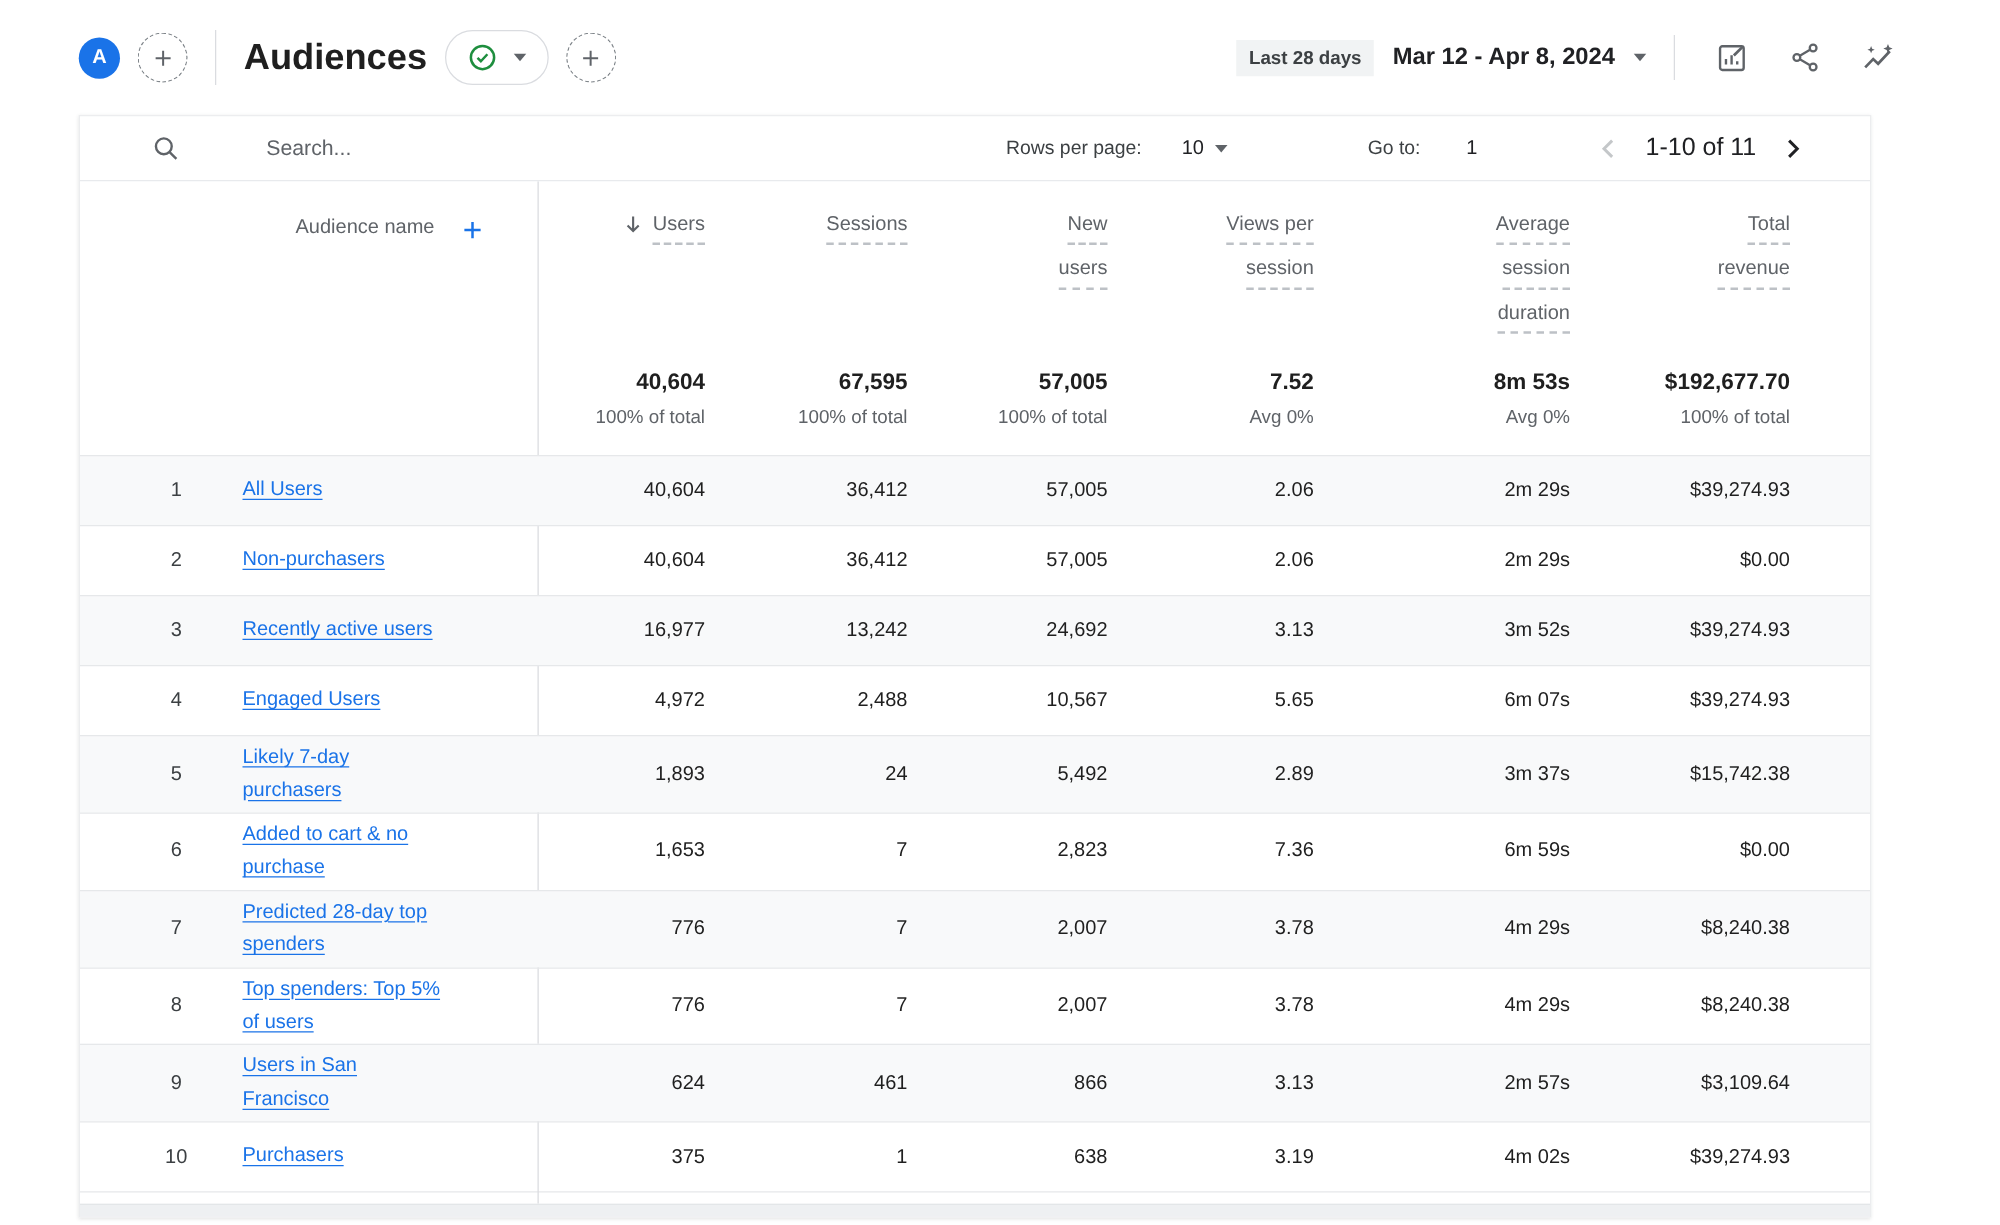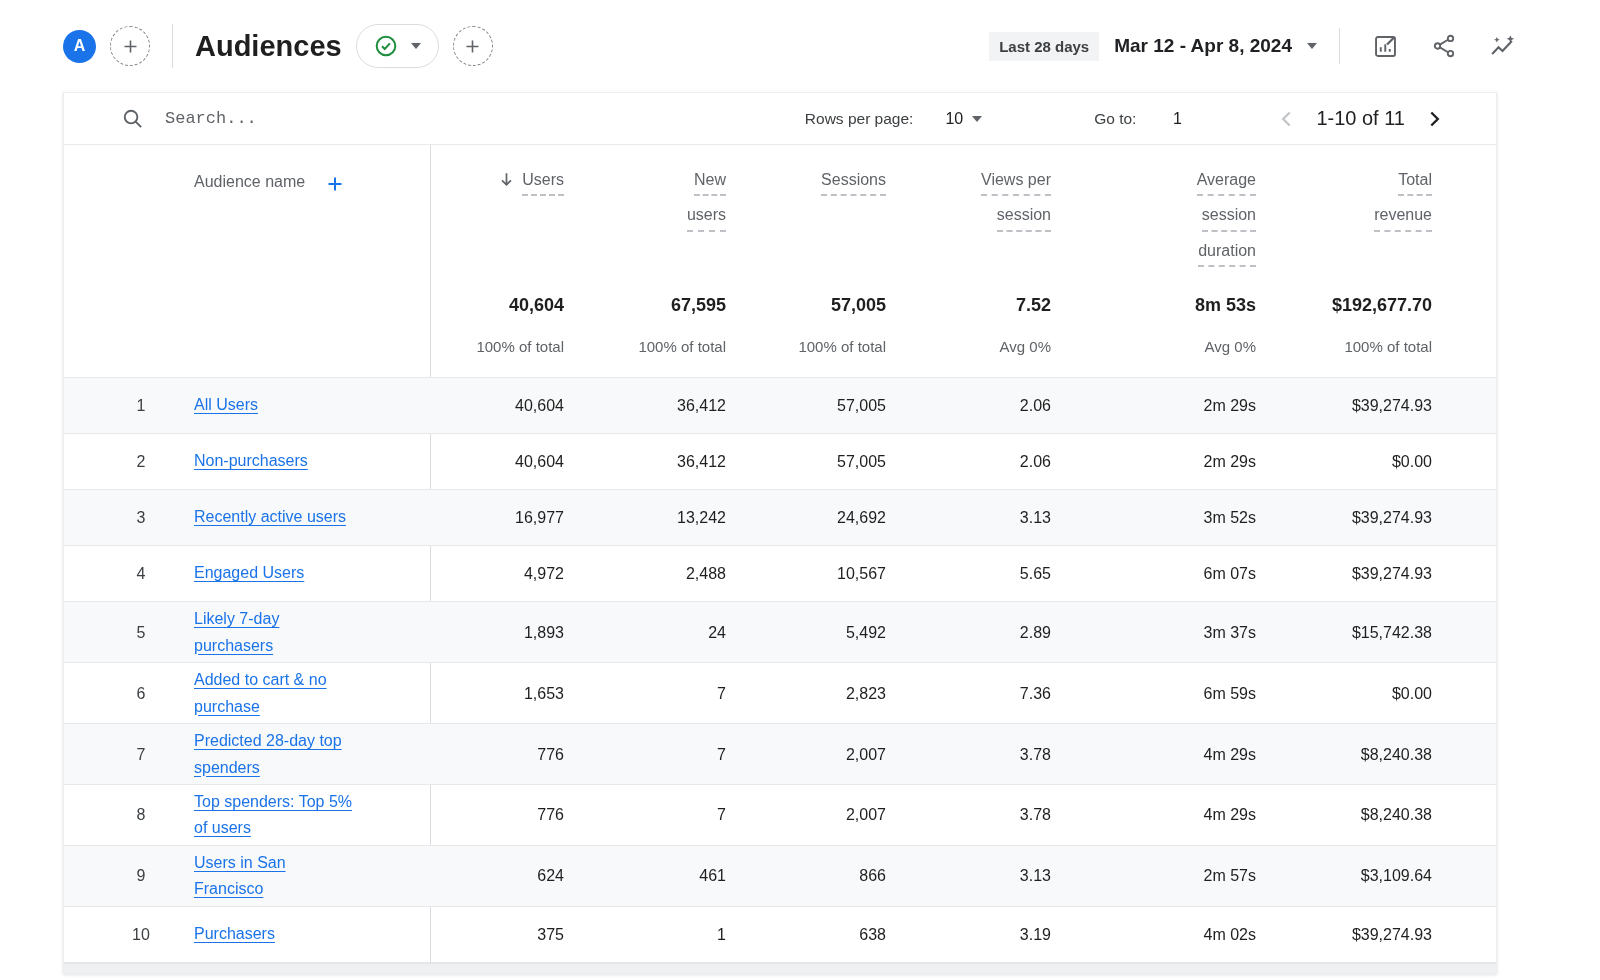--- a/index.html
+++ b/index.html
@@ -38,21 +38,21 @@
   
   .card { margin-left:63px; width:1434px; height:882px; background:#fff;
           border:1px solid #ecedef; box-shadow:0 1px 3px rgba(60,64,67,.15);
           display:flex; flex-direction:column; position:relative; }
 
   
   .toolbar { height:52px; flex:none; display:flex; align-items:center;
              padding:0 47px 0 57px; border-bottom:1px solid #e8eaed; }
   .searchwrap { display:flex; align-items:center; gap:19px; flex:1; }
   .search-input { border:none; outline:none; font-size:17px; color:#202124; width:460px;
-                  font-family:Liberation Mono, monospace; background:transparent; }
+                  font-family:Liberation Sans, sans-serif; background:transparent;margin-left:48px; }
   .search-input::placeholder { color:#5f6368; }
   .pager { display:flex; align-items:center; font-size:15.5px; color:#3c4043; }
   .pager .val { font-size:16px; color:#202124; }
   .rpp-value { margin:0 9px 0 32px; }
   .goto-label { margin-left:112px; }
   .goto-input { border:none; outline:none; width:34px; text-align:center; font-size:16px;
                 color:#202124; background:transparent; margin-left:24px;
                 font-family:"Liberation Sans", sans-serif; }
   .chev { background:none; border:none; padding:2px; cursor:pointer; display:flex; align-items:center; }
   .chev.left { margin-left:78px; }
@@ -64,27 +64,27 @@
                        width:1px; background:#dadce0; }
   .r { display:grid; grid-template-columns:58px 260px 134px 162px 160px 165px 205px 176px;
        padding:0 66px 0 48px; position:relative; }
   .c.m { text-align:right; }
 
   
   .thead { min-height:118px; padding-top:26px; color:#5f6368; font-size:16px; flex:none; }
   .hl { margin-bottom:10px; line-height:1.15; }
   .dash { display:inline-block; border-bottom:2px dashed #bdc1c6; padding-bottom:5px; }
   .users-line { display:flex; justify-content:flex-end; align-items:flex-start; gap:7px; }
-  .namehead { display:flex; align-items:flex-start; gap:20px; padding-left:24px; padding-top:2px; }
+  .namehead { display:flex; align-items:flex-start; gap:20px; padding-left:24px; padding-top:2px;justify-content:center; }
   .addcol { background:none; border:none; padding:0; cursor:pointer; display:flex; margin-top:1px; }
 
   
   .tsum { padding-top:18px; padding-bottom:22px; flex:none; }
   .sv { font-size:18px; font-weight:bold; color:#1f1f1f; }
-  .ss { font-size:15px; color:#5f6368; margin-top:22px; }
+  .ss { font-size:15px; color:#5f6368; margin-top:9px; }
 
   
   .trow { border-top:1px solid #e6e8ea; min-height:56px; align-items:center;
           font-size:16px; padding-top:4px; padding-bottom:4px; }
   .trow.alt { background:#f8f9fa; }
   .c.num { color:#3c4043; text-align:center; }
   .c.name { padding:0 76px 0 24px; line-height:1.65; }
   .alink { color:#1a73e8; text-underline-offset:3px; cursor:pointer; }
   .c.mval { color:#1f1f1f; }
 
@@ -216,25 +216,25 @@
         <div class="hl users-line">
           <span class="ic">
             <svg width="17" height="17" viewBox="0 0 16 16" fill="none" stroke="#5f6368" stroke-width="1.6">
                 <path d="M8 2v11M3.8 8.8L8 13l4.2-4.2"></path>
               </svg>
           </span>
           <span class="dash">Users</span>
         </div>
       </div>
       <div class="c m">
+        <div class="hl"><span class="dash">Sessions</span></div>
+      </div>
+      <div class="c m">
         <div class="hl"><span class="dash">New</span></div>
         <div class="hl"><span class="dash">users</span></div>
-      </div>
-      <div class="c m">
-        <div class="hl"><span class="dash">Sessions</span></div>
       </div>
       <div class="c m">
         <div class="hl"><span class="dash">Views per</span></div>
         <div class="hl"><span class="dash">session</span></div>
       </div>
       <div class="c m">
         <div class="hl"><span class="dash">Average</span></div>
         <div class="hl"><span class="dash">session</span></div>
         <div class="hl"><span class="dash">duration</span></div>
       </div>

